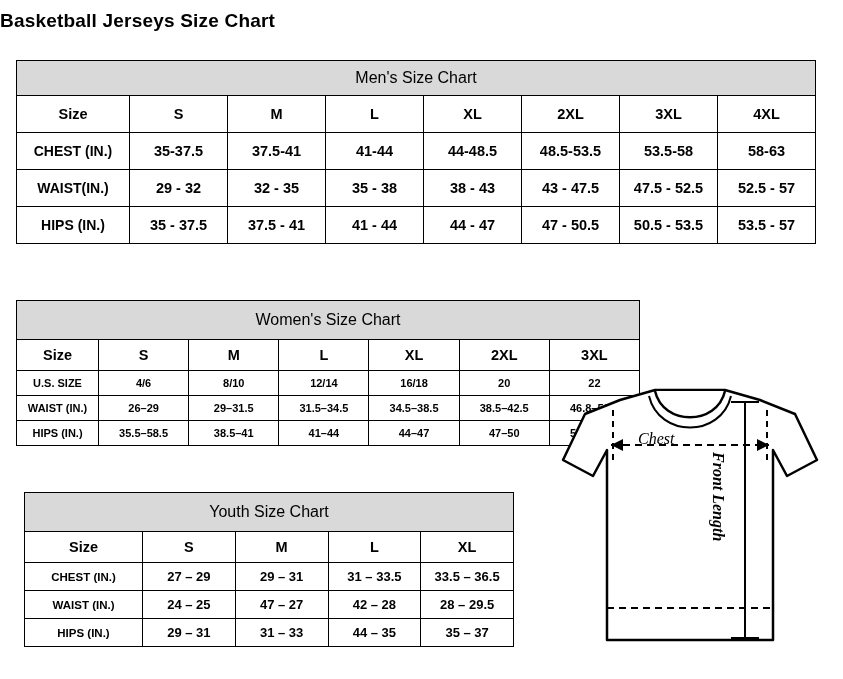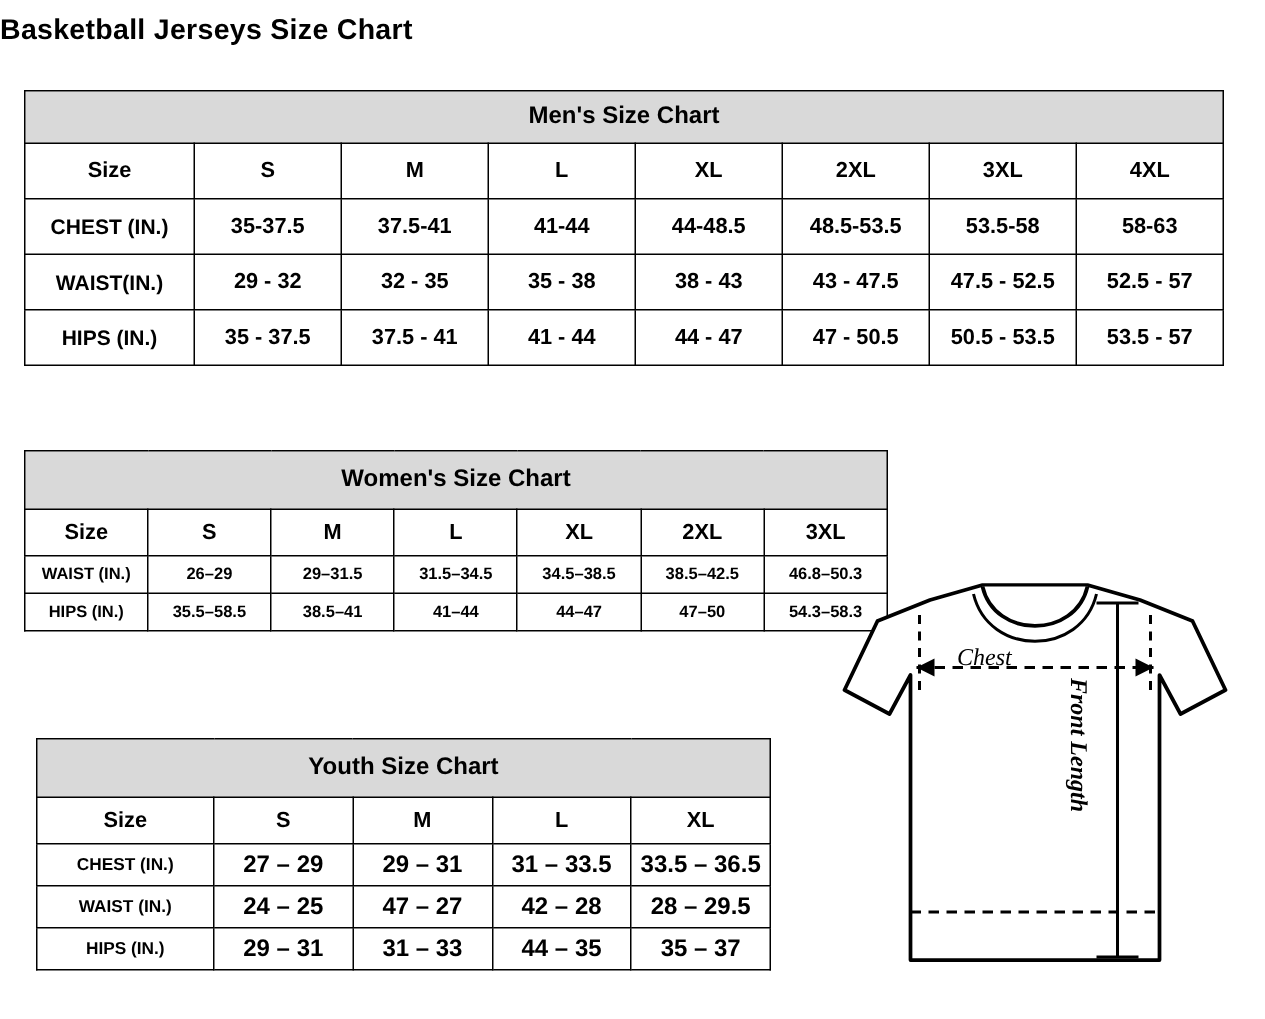--- a/index.html
+++ b/index.html
@@ -30,21 +30,21 @@
   table td, table th {
     border: 1px solid #000000;
     text-align: center;
     font-weight: bold;
     background: #ffffff;
     padding: 0;
   }
   .caption-cell {
     background: #d9d9d9 !important;
     font-size: 16px;
-    font-weight: bold;
+    font-weight: normal;
     height: 34px;
   }
 
   
   #mens-wrap {
     position: absolute;
     left: 16px;
     top: 60px;
   }
   #mens-table { width: 800px; }
@@ -52,35 +52,35 @@
   #mens-table .caption-cell { height: 34px; font-size: 16px; }
   #mens-table .row-label { font-size: 14px; }
   #mens-table col.c0 { width: 113px; }
 
   
   #womens-wrap {
     position: absolute;
     left: 16px;
     top: 300px;
   }
-  #womens-table { width: 576px; }
+  #womens-table { width: 624px; }
   #womens-table td { height: 24px; font-size: 11px; }
   #womens-table .caption-cell { height: 38px; font-size: 16px; }
   #womens-table .size-head td { height: 30px; font-size: 14.5px; }
   #womens-table .row-label { font-size: 11px; }
   #womens-table col.c0 { width: 82px; }
 
   
   #youth-wrap {
     position: absolute;
     left: 24px;
     top: 492px;
   }
   #youth-table { width: 490px; }
-  #youth-table td { height: 27px; font-size: 16px; }
+  #youth-table td { height: 27px; font-size: 13px; }
   #youth-table .caption-cell { height: 38px; font-size: 16px; }
   #youth-table .size-head td { height: 30px; font-size: 14.5px; }
   #youth-table .row-label { font-size: 11.5px; }
   #youth-table col.c0 { width: 118px; }
 
   
   #shirt-diagram {
     position: absolute;
     left: 545px;
     top: 352px;
@@ -193,20 +193,29 @@
       <tr class="size-head">
         <td>Size</td>
         <td>S</td>
         <td>M</td>
         <td>L</td>
         <td>XL</td>
         <td>2XL</td>
         <td>3XL</td>
       </tr>
       <tr>
+        <td class="row-label">U.S. SIZE</td>
+        <td>4/6</td>
+        <td>8/10</td>
+        <td>12/14</td>
+        <td>16/18</td>
+        <td>20</td>
+        <td>22</td>
+      </tr>
+      <tr>
         <td class="row-label">WAIST  (IN.)</td>
         <td>26–29</td>
         <td>29–31.5</td>
         <td>31.5–34.5</td>
         <td>34.5–38.5</td>
         <td>38.5–42.5</td>
         <td>46.8–50.3</td>
       </tr>
       <tr>
         <td class="row-label">HIPS  (IN.)</td>

